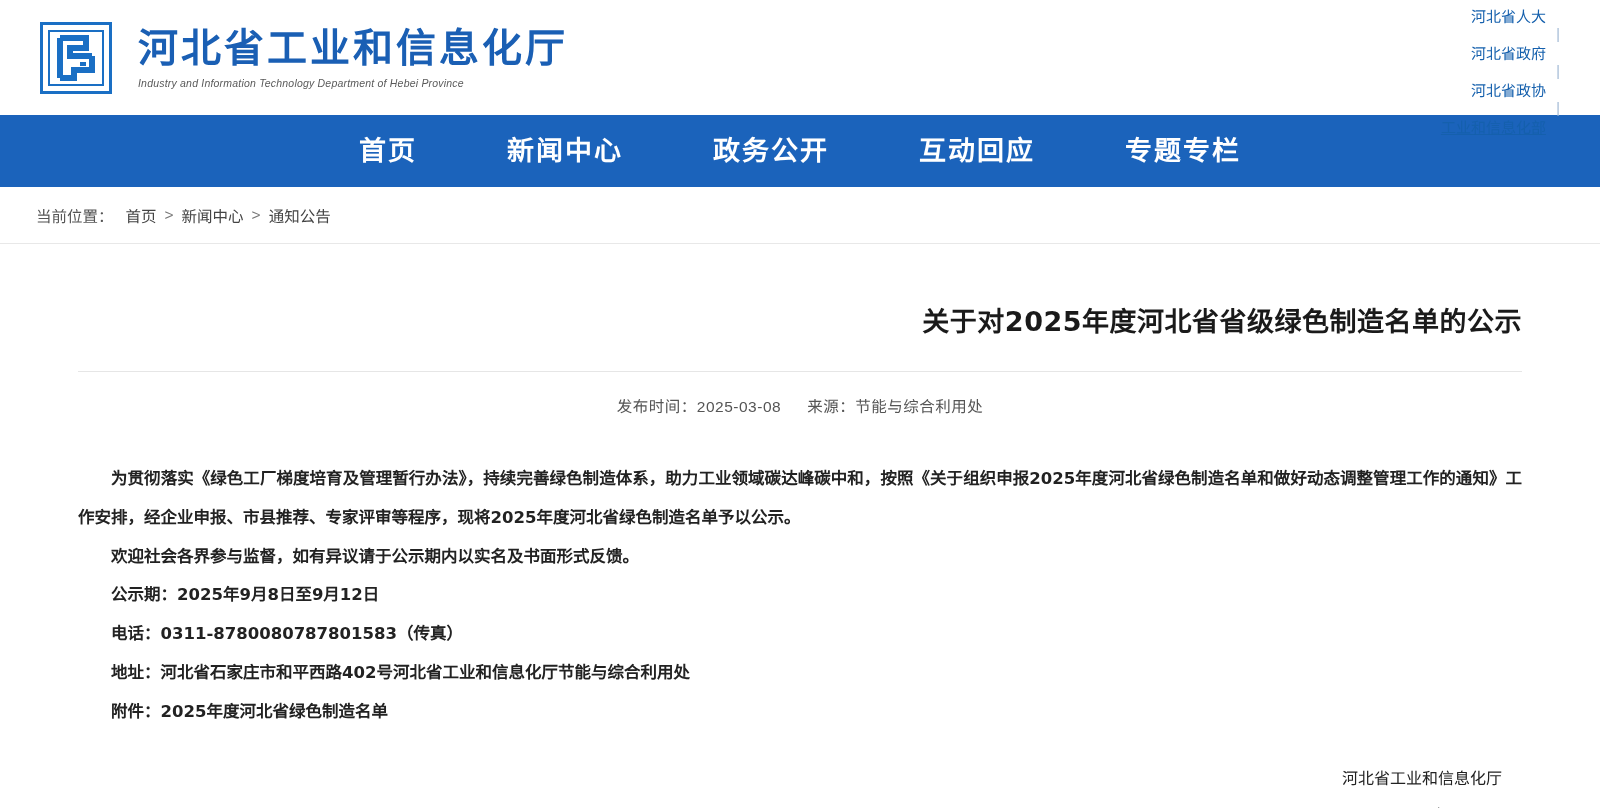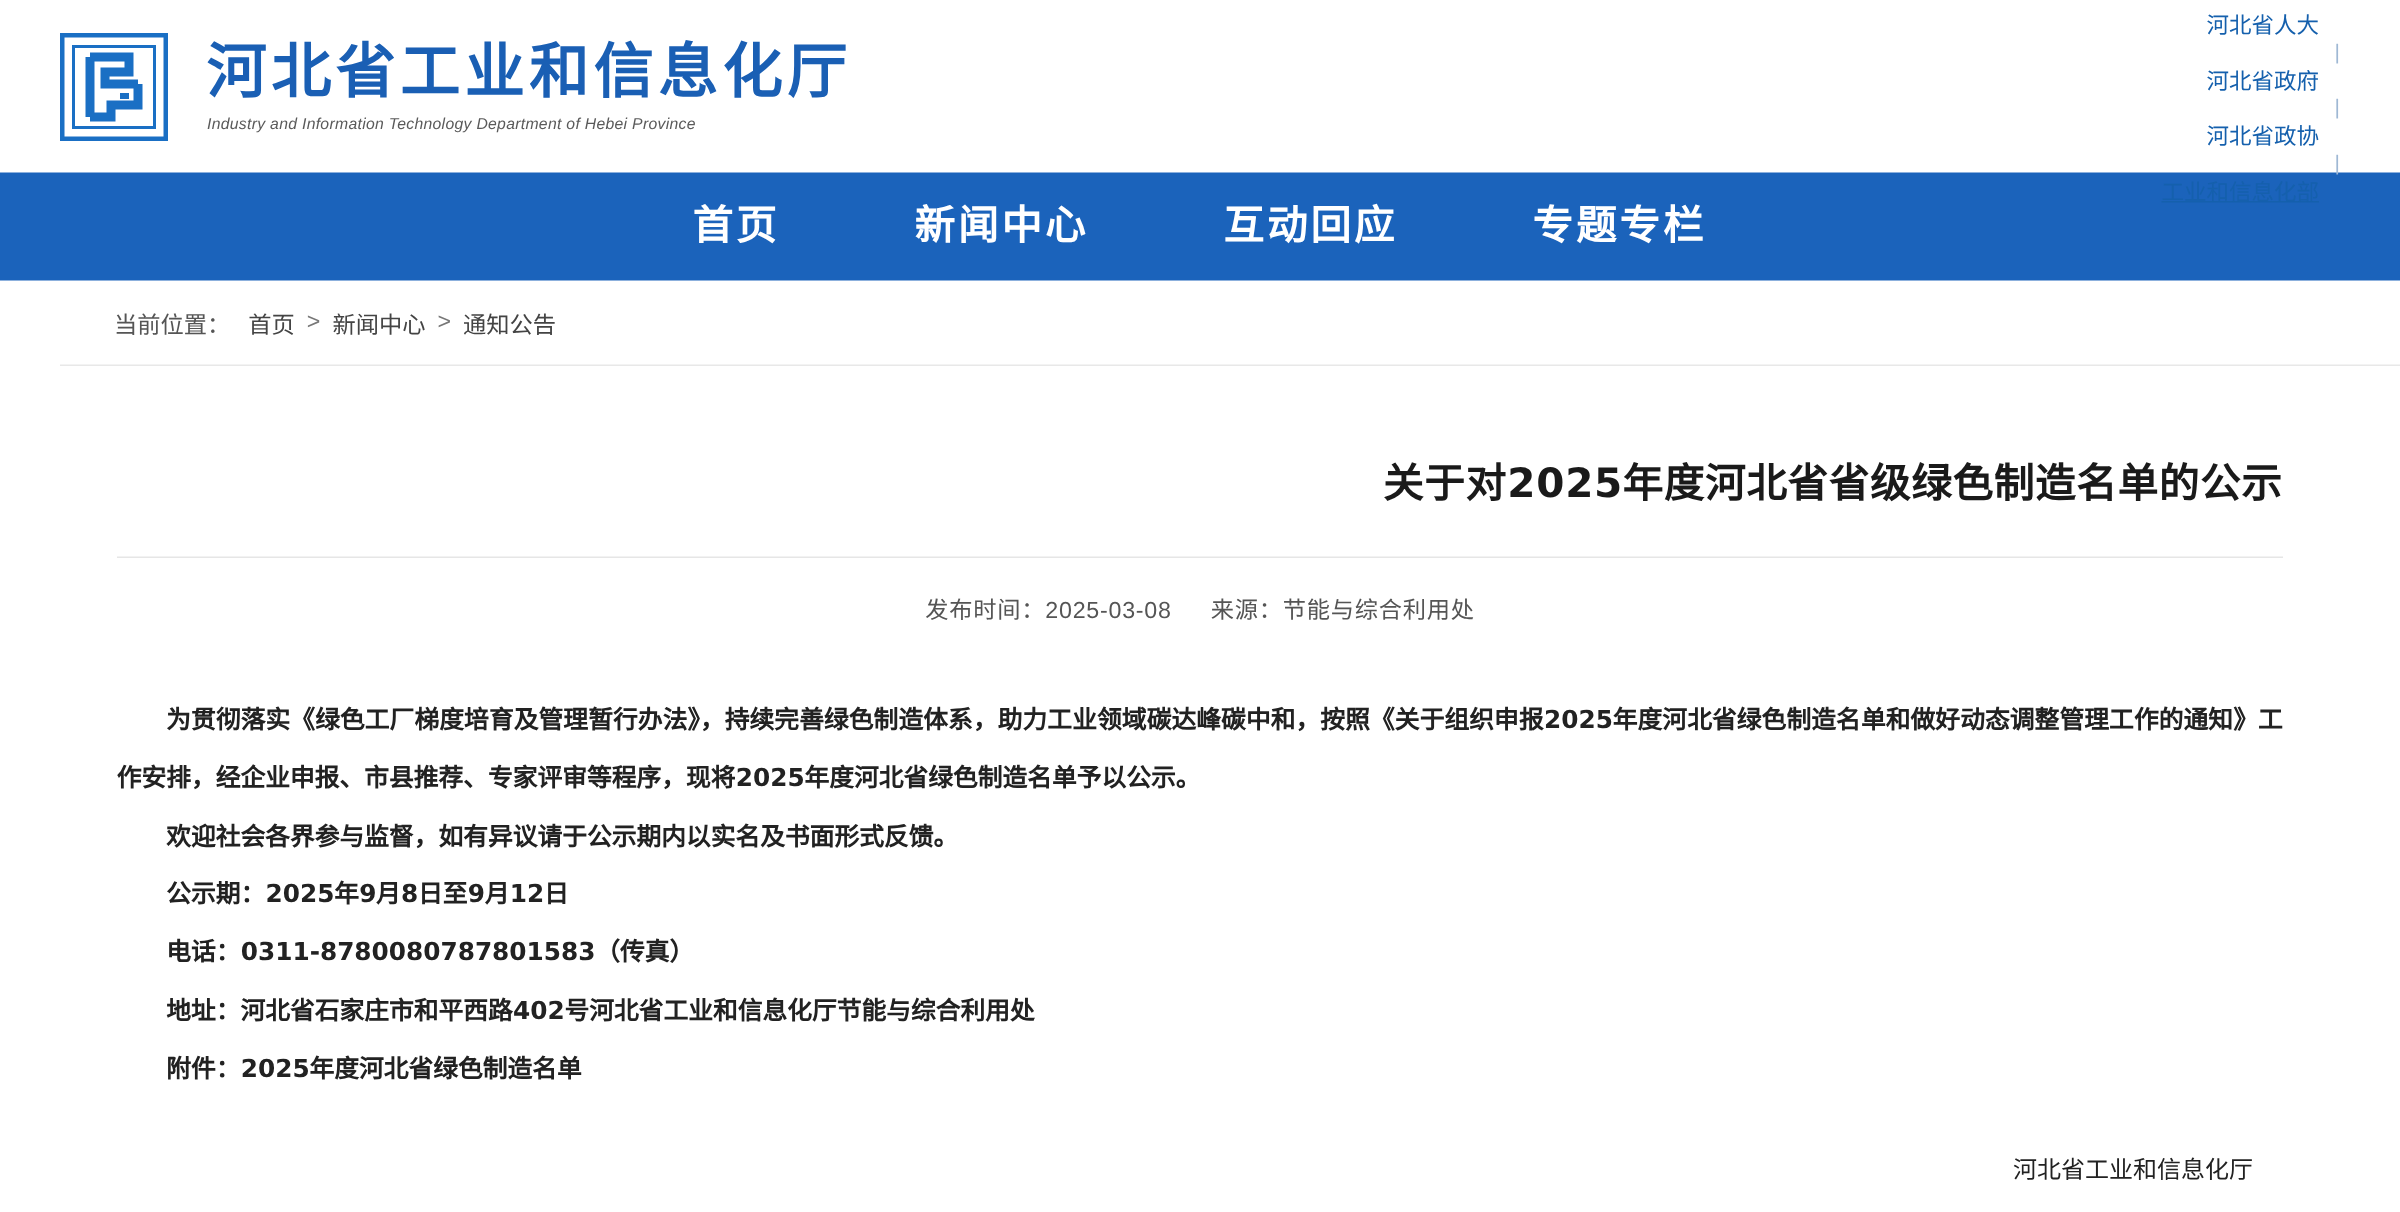--- a/index.html
+++ b/index.html
@@ -101,21 +101,20 @@
 
   
   .breadcrumb-bar {
     height: 57px;
     display: flex;
     align-items: center;
     padding-left: 36px;
     font-size: 15.5px;
     color: #444;
     border-bottom: 1px solid #e8e8e8;
-    margin-left: 40px;
   }
   .breadcrumb-bar .bc-label { color: #555; margin-right: 8px; }
   .breadcrumb-bar a {
     color: #444;
     text-decoration: none;
     padding: 0 4px;
   }
   .breadcrumb-bar .bc-sep { color: #777; padding: 0 4px; }
 
   
@@ -199,20 +198,21 @@
       <span class="hl-sep">|</span>
       <a href="#">河北省政协</a>
       <span class="hl-sep">|</span>
       <a href="#" class="underlined">工业和信息化部</a>
     </div>
   </div>
 
   <nav class="nav">
     <span class="nav-item">首页</span>
     <span class="nav-item">新闻中心</span>
+    <span class="nav-item">政务公开</span>
     <span class="nav-item">互动回应</span>
     <span class="nav-item">专题专栏</span>
   </nav>
 
   <div class="breadcrumb-bar">
     <span class="bc-label">当前位置：</span>
     <a href="#">首页</a>
     <span class="bc-sep">&gt;</span>
     <a href="#">新闻中心</a>
     <span class="bc-sep">&gt;</span>

